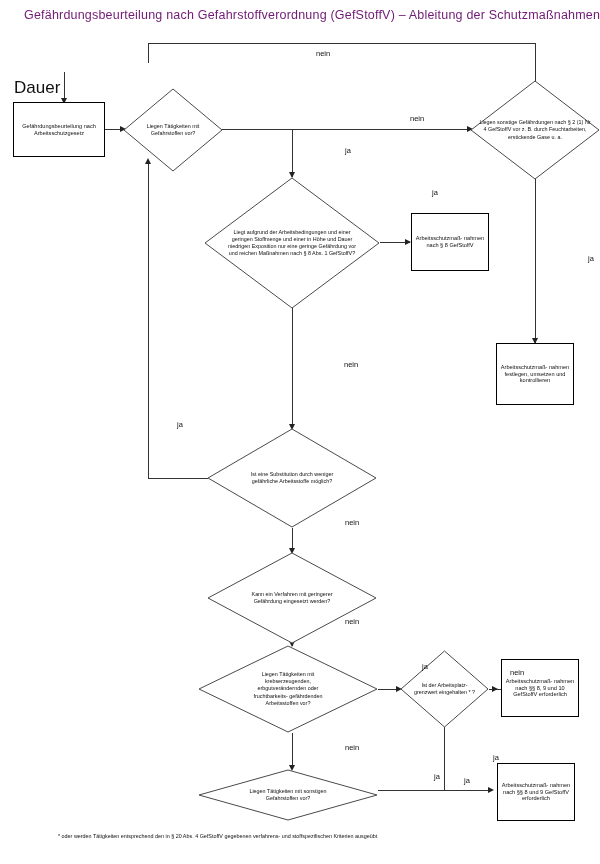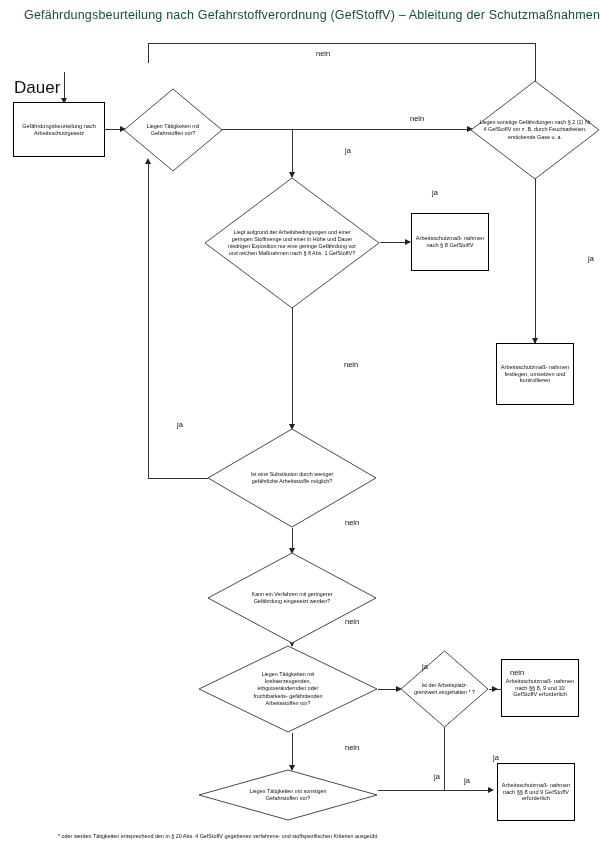--- a/index.html
+++ b/index.html
@@ -14,21 +14,21 @@
     overflow:hidden;
     background:#ffffff;
   }
   #title{
     position:absolute;
     left:24px;
     top:8px;
     font-size:12.5px;
     letter-spacing:0.2px;
     white-space:nowrap;
-    color:#14532d;
+    color:#701a75;
   }
   #start-label{
     position:absolute;
     left:14px;
     top:78px;
     font-size:17px;
     color:#111;
   }
   .node{
     position:absolute;

